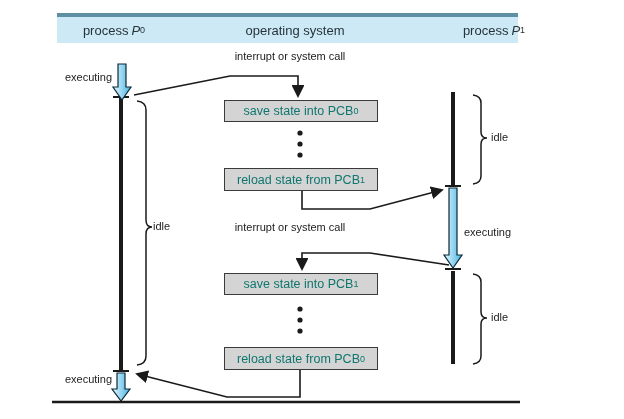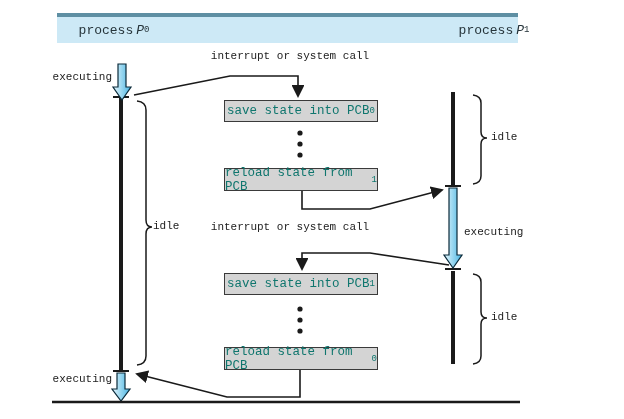--- a/index.html
+++ b/index.html
@@ -3,21 +3,21 @@
 <meta charset="utf-8">
 <style>
   :root{
     --header-band:#cde9f6; --header-rule:#5e8fa3; --box-fill:#d4d4d4;
     --box-border:#3a3a3a; --line-black:#1a1a1a; --text:#2b2b2b;
     --arrow-blue-light:#e9f7fd; --arrow-blue:#49b4e2;
   }
   html,body{margin:0;padding:0;background:#ffffff;}
   #fig{
     position:relative; width:624px; height:419px; background:#fff;
-    font-family:Liberation Mono, monospace; color:var(--text); overflow:hidden;
+    font-family:Liberation Sans, sans-serif; color:var(--text); overflow:hidden;
   }
   .abs{position:absolute;}
   #svg-layer{position:absolute; left:0; top:0; width:624px; height:419px;}
   .hdr-rule{left:57px; top:13px; width:461px; height:4px; background:var(--header-rule);}
   .hdr-band{left:57px; top:17px; width:461px; height:26px; background:var(--header-band);}
   .hdr-label{
     top:17px; height:26px; display:flex; align-items:center; justify-content:center;
     font-size:13px; color:#26343a;
   }
   .hdr-label i{font-style:italic; margin-left:3px;}
@@ -35,20 +35,23 @@
 <body>
 
 <div id="fig">
 
   <div class="abs hdr-rule"></div>
   <div class="abs hdr-band"></div>
   <div class="abs hdr-label" style="left:58px; width:112px;">
     <span>process </span>
       <i>P</i>
       <sub>0</sub>
+  </div>
+  <div class="abs hdr-label" style="left:220px; width:150px;">
+    <span>operating system</span>
   </div>
   <div class="abs hdr-label" style="left:438px; width:112px;">
     <span>process </span>
       <i>P</i>
       <sub>1</sub>
   </div>
 
   <div class="abs lbl evt" style="left:170px; top:50px;">interrupt or system call</div>
   <div class="abs lbl evt" style="left:170px; top:221px;">interrupt or system call</div>
 

